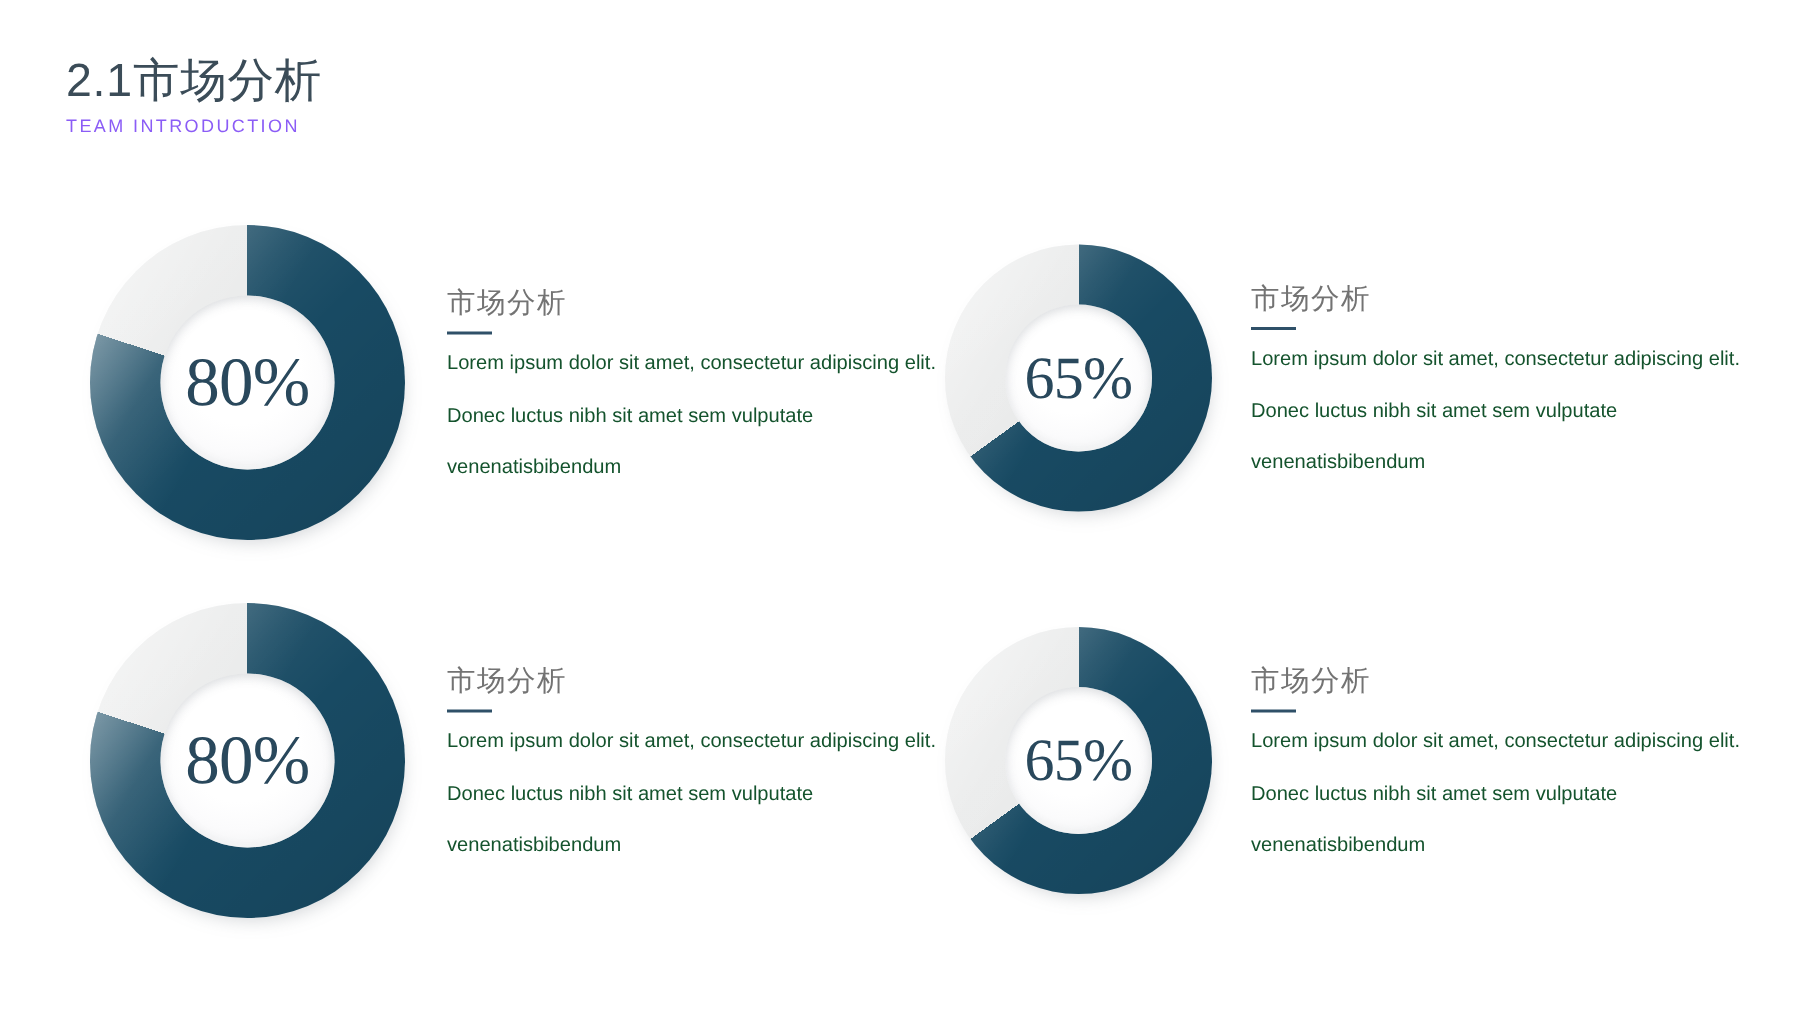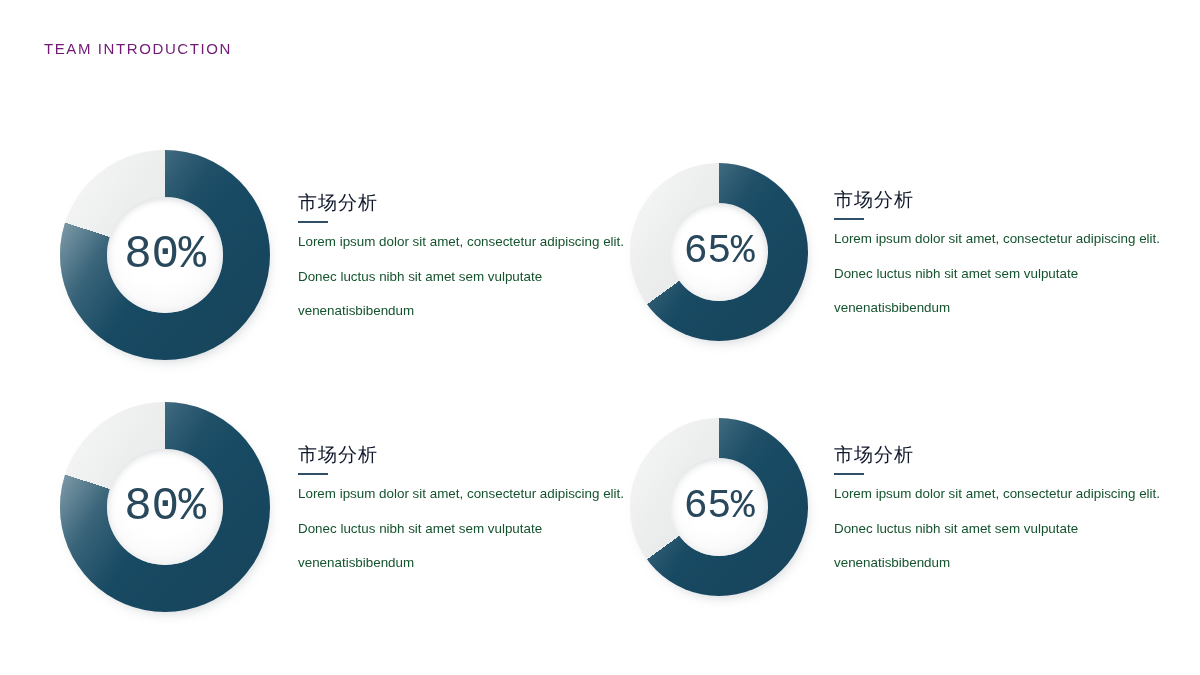--- a/index.html
+++ b/index.html
@@ -25,23 +25,23 @@
   .header-title {
     font-size: 31px;
     font-weight: 400;
     color: #3b4c58;
     letter-spacing: 0.5px;
     line-height: 1.18;
     white-space: nowrap;
   }
   .header-subtitle {
     margin-top: 4px;
-    font-size: 15px;
-    font-weight: 400;
-    color: #701a75;
+    font-size: 12px;
+    font-weight: 400;
+    color: #8b5cf6;
     letter-spacing: 1.6px;
     white-space: nowrap;
   }
 
   
   .grid {
     position: absolute;
     left: 0;
     top: 150px;
     width: 1200px;
@@ -111,21 +111,21 @@
     align-items: center;
     justify-content: center;
   }
   .donut-lg .donut-hole {
     left: 22.5%; top: 22.5%; width: 55%; height: 55%;
   }
   .donut-sm .donut-hole {
     left: 22.5%; top: 22.5%; width: 55%; height: 55%; text-align: center;
   }
   .donut-value {
-    font-family: Liberation Mono, monospace;
+    font-family: Liberation Serif, serif;
     font-weight: 400;
     color: #29485c;
     letter-spacing: -0.5px;
     line-height: 1;
     user-select: none;
   }
   .donut-lg .donut-value { font-size: 46px; }
   .donut-sm .donut-value { font-size: 40px; }
 
   
@@ -133,21 +133,21 @@
     flex: 0 0 auto;
   }
   .tb-1 { margin-left: 28px; width: 352px; }
   .tb-2 { margin-left: 26px; width: 350px; }
   .tb-3 { margin-left: 28px; width: 352px; }
   .tb-4 { margin-left: 26px; width: 350px; }
 
   .tb-title {
     font-size: 19px;
     font-weight: 400;
-    color: #0f172a;
+    color: #737373;
     letter-spacing: 1px;
     line-height: 1.2;
     margin: 0 0 6px 0;
   }
   .tb-rule {
     width: 30px;
     height: 2px;
     background: #2f5068;
     margin: 0 0 12px 0;
   }
@@ -158,20 +158,21 @@
     line-height: 1;
     margin-bottom: 21px;
     white-space: nowrap;
   }
   .tb-line:last-child { margin-bottom: 0; }
 </style>
 </head>
 <body>
 
 <div class="header">
+  <div class="header-title">2.1市场分析</div>
   <div class="header-subtitle">TEAM INTRODUCTION</div>
 </div>
 
 <div class="grid">
 
   <div class="item item-r1c1">
     <div class="donut-wrap donut-lg">
       <div class="donut-shadow"></div>
       <div class="donut-ring" style="background: conic-gradient(rgb(24, 74, 99) 0deg, rgb(24, 74, 99) 288deg, rgb(233, 234, 234) 288deg, rgb(233, 234, 234) 360deg);"></div>
         <div style="position: absolute; inset: 0px; border-radius: 50%; pointer-events: none; background: linear-gradient(120deg, rgba(255, 255, 255, 0.55) 0%, rgba(255, 255, 255, 0.1) 30%, rgba(255, 255, 255, 0) 48%);"></div>

